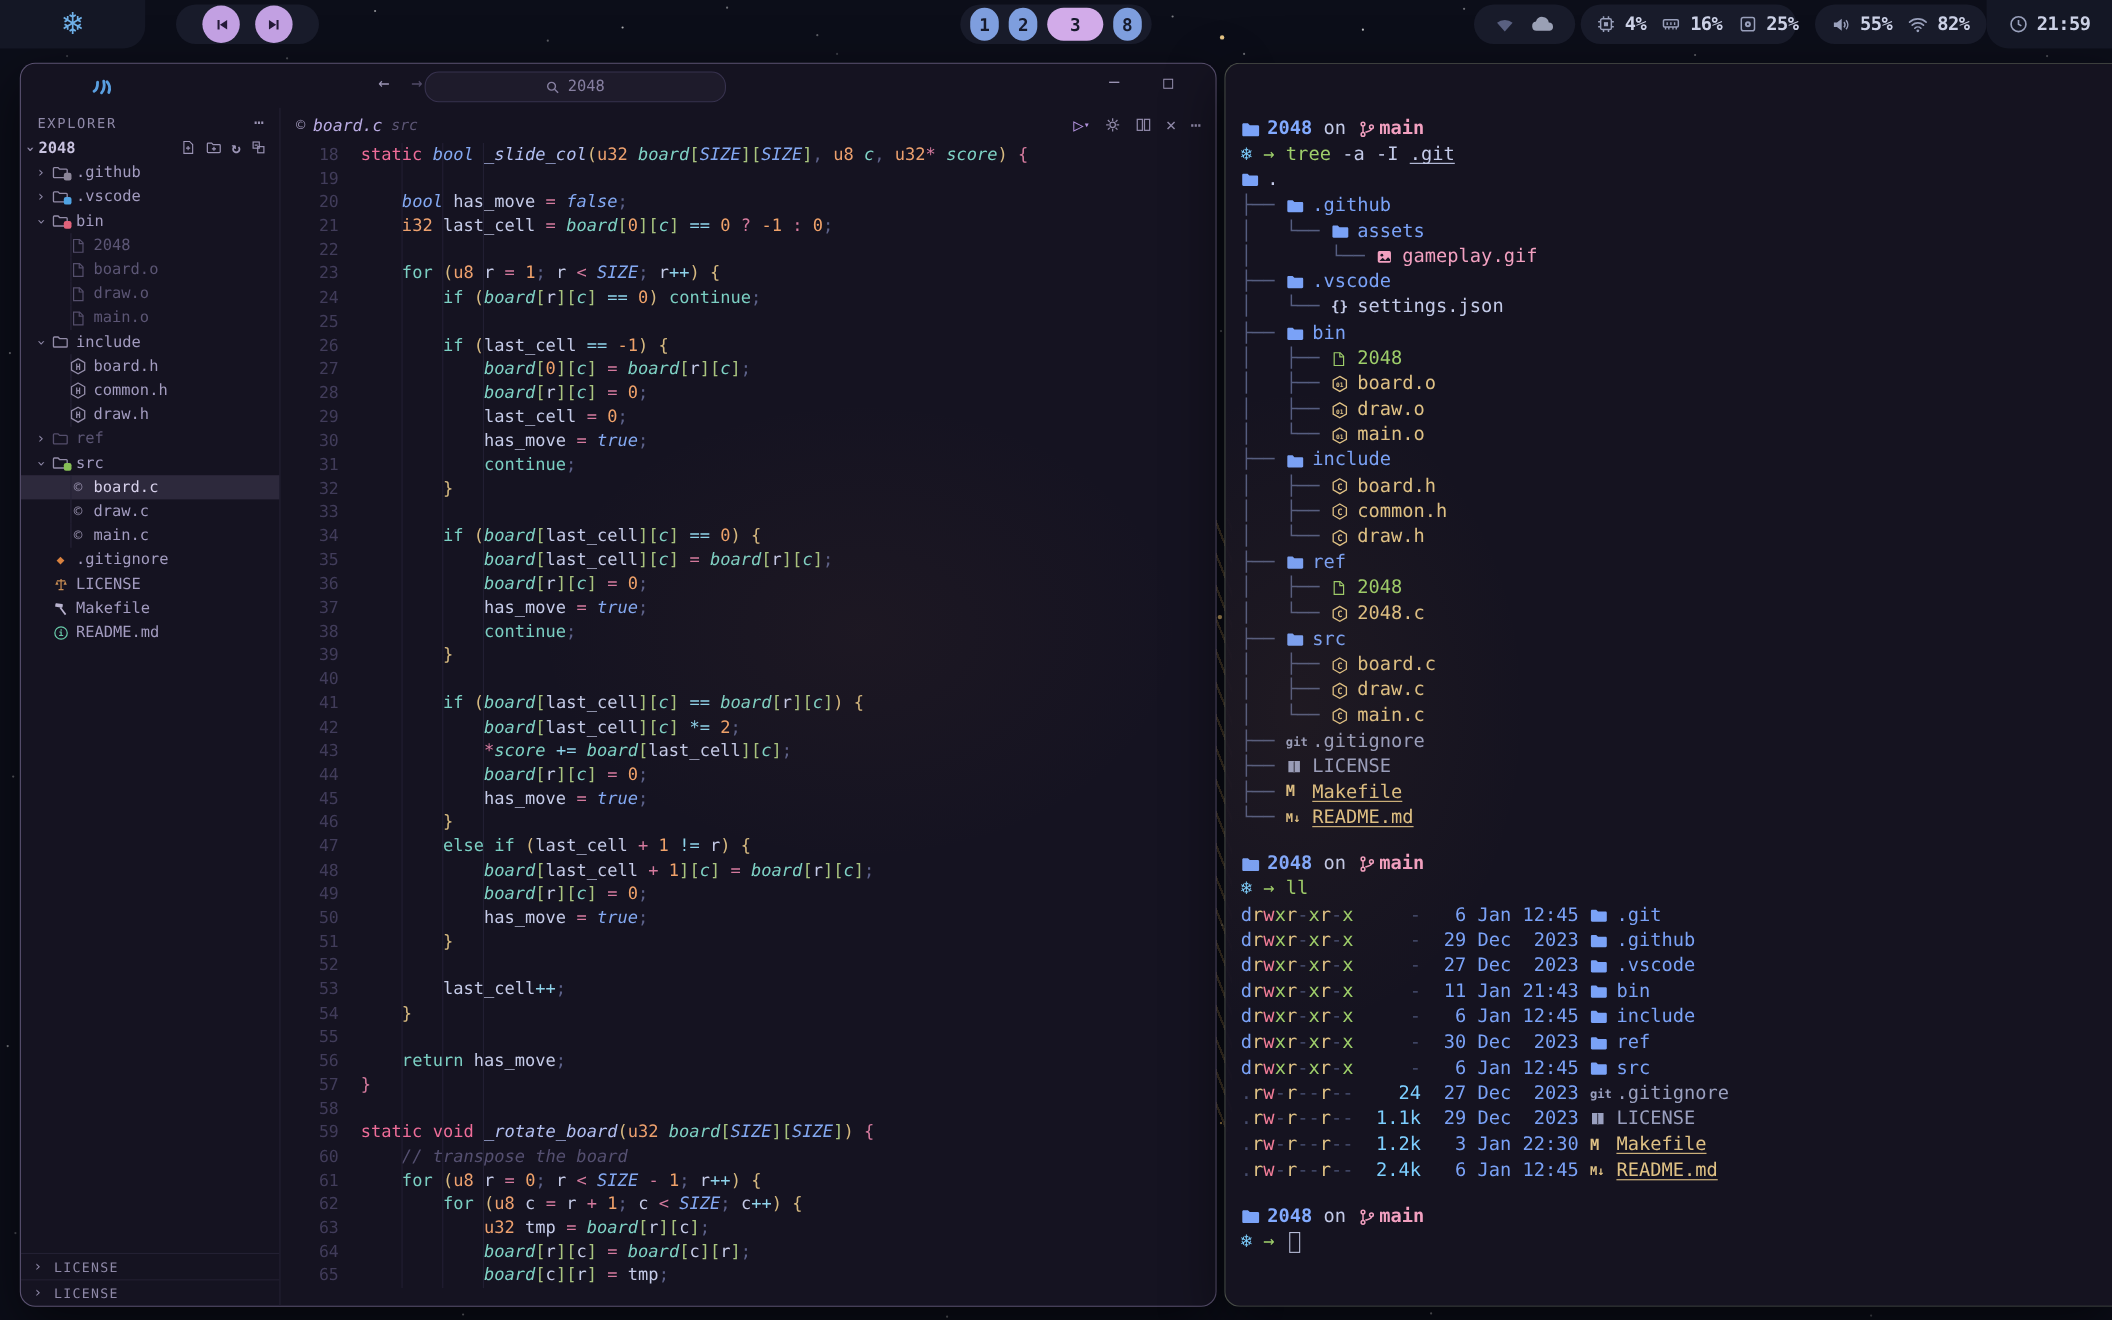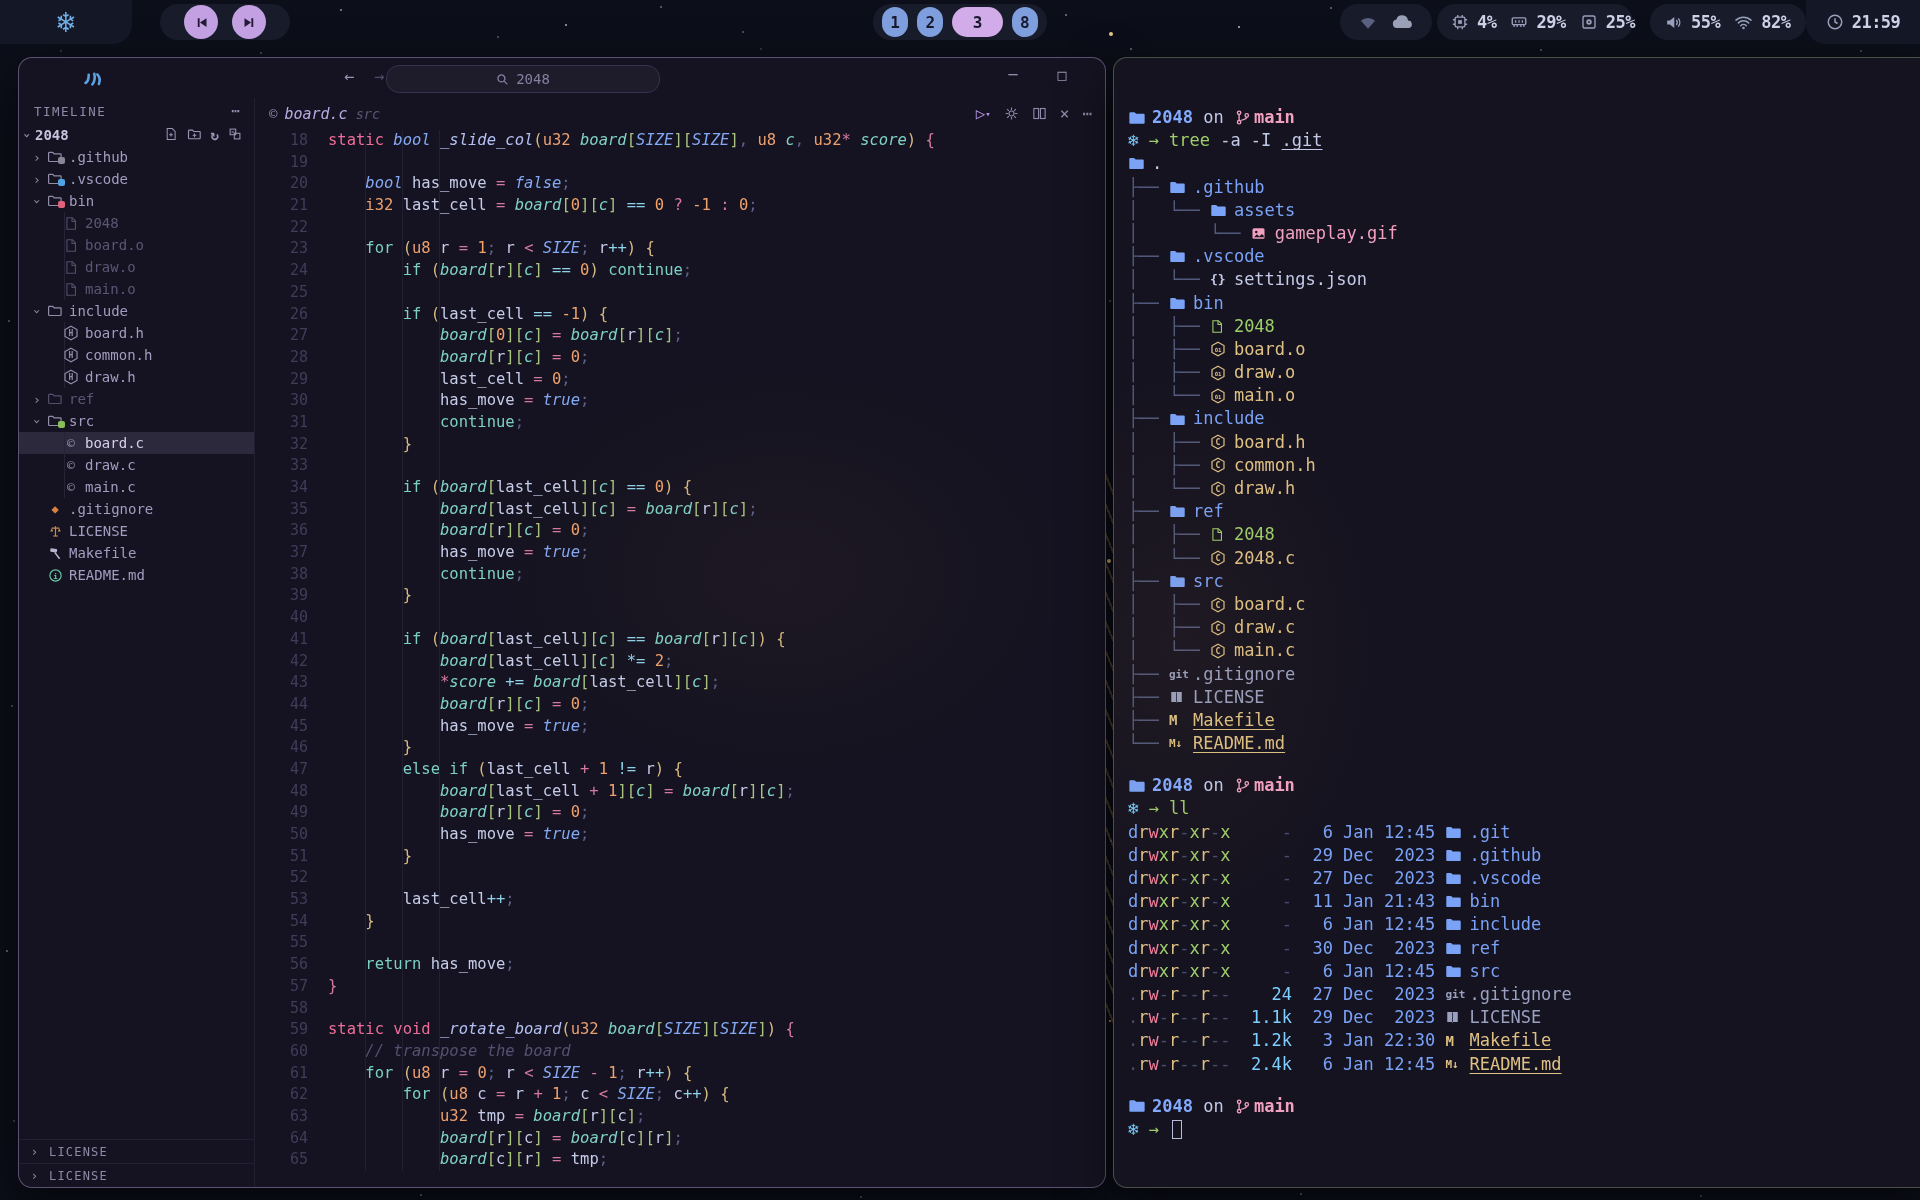--- a/index.html
+++ b/index.html
@@ -155,21 +155,21 @@
           <path d="M9 2.5v3M15 2.5v3M9 18.5v3M15 18.5v3M2.5 9h3M2.5 15h3M18.5 9h3M18.5 15h3" stroke="currentColor" stroke-width="1.8"></path>
         </svg>
       </span>
       <span class="tval" style="margin-right: 6px;">4%</span>
       <span class="tico">
         <svg width="18" height="18" viewBox="0 0 24 24">
           <rect x="3" y="6.5" width="18" height="9" rx="1.5" fill="none" stroke="currentColor" stroke-width="1.8"></rect>
           <path d="M7.5 9.5v3.5M12 9.5v3.5M16.5 9.5v3.5M5.5 15.5v3M9.5 15.5v3M14.5 15.5v3M18.5 15.5v3" stroke="currentColor" stroke-width="1.7"></path>
         </svg>
       </span>
-      <span class="tval" style="margin-right: 6px;">29%</span>
+      <span class="tval" style="margin-right: 6px;">16%</span>
       <span class="tico">
         <svg width="18" height="18" viewBox="0 0 24 24">
           <rect x="4" y="4" width="16" height="16" rx="2.5" fill="none" stroke="currentColor" stroke-width="1.8"></rect>
           <circle cx="12" cy="12" r="3.6" fill="currentColor"></circle>
           <circle cx="12" cy="12" r="1.2" fill="#181b2a"></circle>
         </svg>
       </span>
       <span class="tval" style="margin-right: 6px;">25%</span>
     </div>
   <div class="tmod mod-audio" id="audio">
@@ -217,21 +217,21 @@
       </span>
       <span>2048</span>
     </div>
     <span class="wctl ctl-min">─</span>
     <span class="wctl ctl-max">□</span>
     <span class="wctl ctl-close">×</span>
   </div>
   <div class="vmain">
     <div class="sidebar">
       <div class="sb-head">
-        <span>TIMELINE</span>
+        <span>EXPLORER</span>
         <span class="sb-more">⋯</span>
       </div>
       <div class="tree" id="xtree">
           <div class="rootrow">
             <span class="chev open">›</span>
             <span>2048</span>
             <span class="racts">
               <span>
                 <svg width="14" height="14" viewBox="0 0 20 22">
                   <path fill="none" stroke="currentColor" stroke-width="1.6" d="M4 2.5h8l4.5 4.5v12.5h-12.5z"></path>

